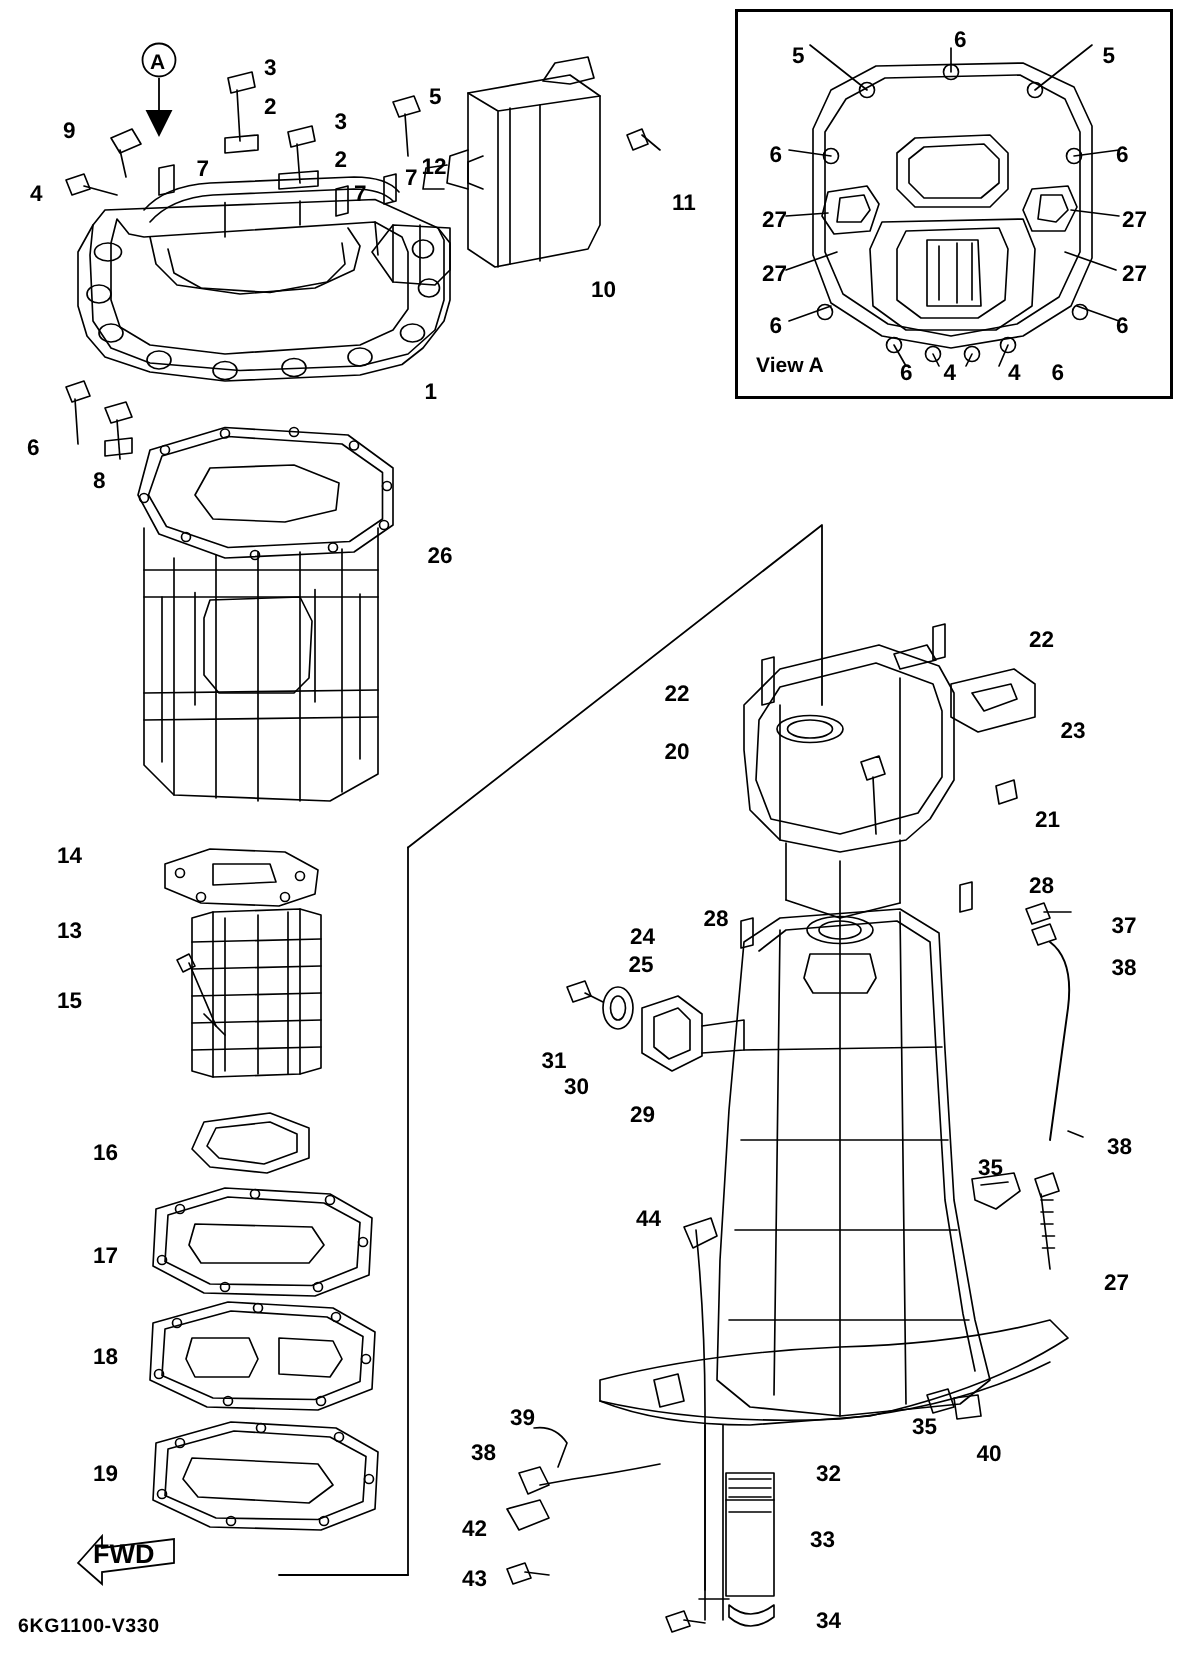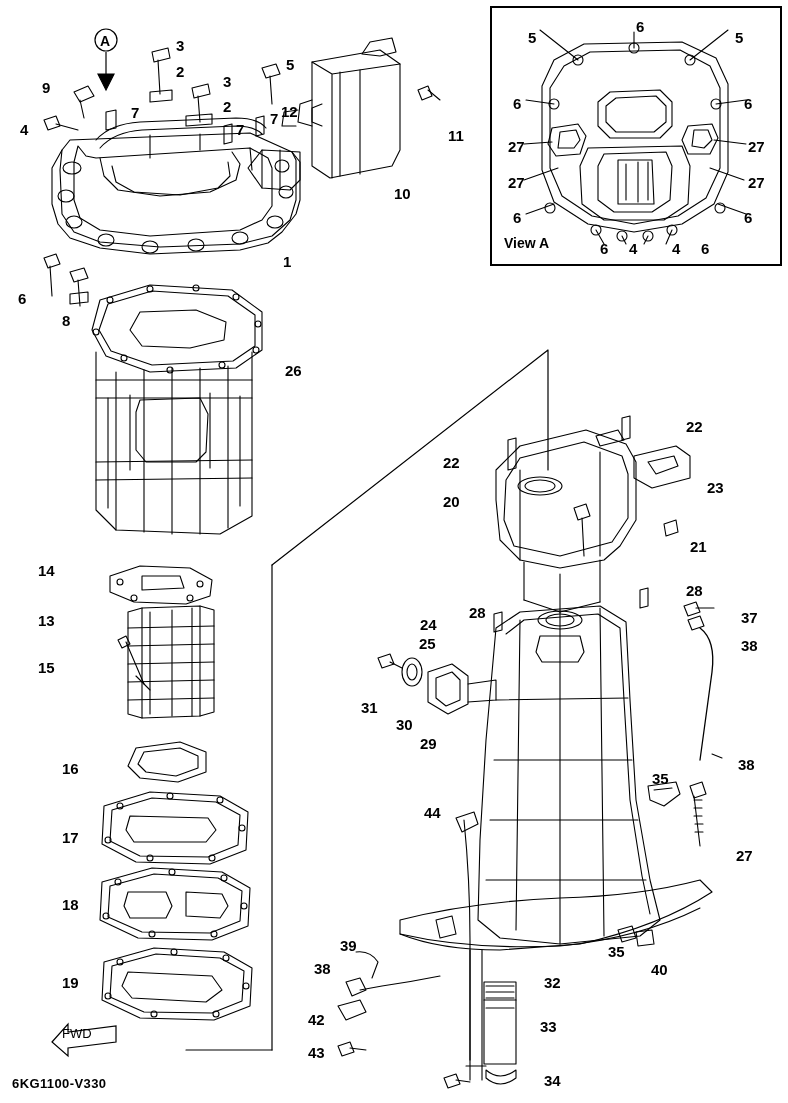--- a/index.html
+++ b/index.html
@@ -3,21 +3,21 @@
 <meta charset="utf-8">
 <style>
   html,body{margin:0;padding:0;background:#ffffff;}
   body{width:788px;height:1103px;position:relative;font-family:"Liberation Sans",sans-serif;color:#000;}
   #sheet{position:absolute;left:0;top:0;width:788px;height:1103px;overflow:hidden;}
   svg{position:absolute;left:0;top:0;}
   .num{position:absolute;font-size:15px;font-weight:bold;font-family:"Liberation Sans",sans-serif;color:#000;line-height:1;white-space:nowrap;}
   .lbl{position:absolute;font-size:14px;font-weight:bold;font-family:"Liberation Sans",sans-serif;color:#000;white-space:nowrap;}
   .code{position:absolute;font-size:13px;font-weight:bold;letter-spacing:.4px;}
   .viewbox{position:absolute;border:2px solid #000;background:#fff;}
-  .fwdtxt{position:absolute;font-size:13px;font-weight:normal;}
+  .fwdtxt{position:absolute;font-size:18px;font-weight:bold;}
 </style>
 </head>
 <body>
 
 <div id="sheet">
 
   <svg width="788" height="1103" viewBox="0 0 788 1103">
     <g fill="none" stroke="#000" stroke-width="1.1" stroke-linejoin="round" stroke-linecap="round">
 
       <path d="M62 150 L70 140 L250 133 L292 152 L300 162 L300 200 L296 214 L282 232 L268 243 L240 250 L150 254 L100 248 L70 238 L58 224 L52 204 L52 168 Z"></path>
@@ -327,21 +327,21 @@
       <div class="num" style="left: 443px; top: 494px;">20</div>
       <div class="num" style="left: 707px; top: 480px;">23</div>
       <div class="num" style="left: 690px; top: 539px; text-align: center;">21</div>
       <div class="num" style="left: 420px; top: 575px; margin-top: 42px;">24</div>
       <div class="num" style="left: 686px; top: 583px;">28</div>
       <div class="num" style="left: 469px; top: 605px;">28</div>
       <div class="num" style="left: 419px; top: 618px; margin-top: 18px;">25</div>
       <div class="num" style="left: 741px; top: 610px;">37</div>
       <div class="num" style="left: 741px; top: 638px;">38</div>
       <div class="num" style="left: 361px; top: 700px;">31</div>
-      <div class="num" style="left: 396px; top: 717px; text-align: center;">30</div>
+      <div class="num" style="left: 376px; top: 717px; text-align: center;">30</div>
       <div class="num" style="left: 420px; top: 736px;">29</div>
       <div class="num" style="left: 738px; top: 757px;">38</div>
       <div class="num" style="left: 652px; top: 771px;">35</div>
       <div class="num" style="left: 424px; top: 805px;">44</div>
       <div class="num" style="left: 736px; top: 848px;">27</div>
       <div class="num" style="left: 340px; top: 938px; text-align: center;">39</div>
       <div class="num" style="left: 314px; top: 961px;">38</div>
       <div class="num" style="left: 608px; top: 944px;">35</div>
       <div class="num" style="left: 651px; top: 962px;">40</div>
       <div class="num" style="left: 544px; top: 975px;">32</div>

